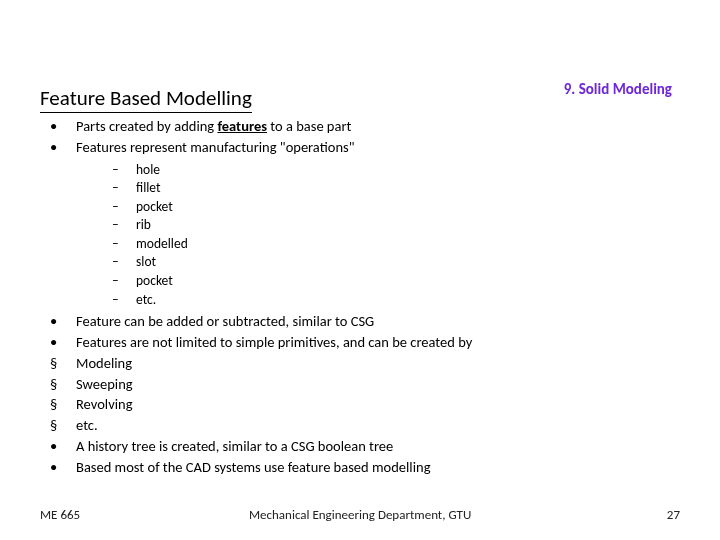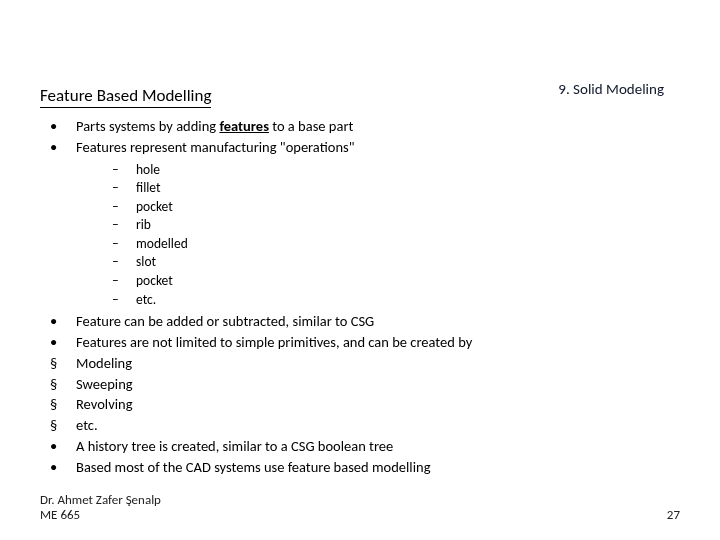--- a/index.html
+++ b/index.html
@@ -9,34 +9,34 @@
     background: #ffffff;
     font-family: Calibri, Arial, sans-serif;
     color: #000;
     position: relative;
     overflow: hidden;
   }
   .slide-title {
     position: absolute;
     top: 85px;
     left: 40px;
-    font-size: 17px;
+    font-size: 21px;
     font-weight: 400;
     color: #000;
     border-bottom: 1px solid #000;
     padding-bottom: 1px;
     text-align: center;
   }
   .chapter-label {
     position: absolute;
     top: 80px;
-    right: 56px;
+    right: 48px;
     font-size: 15px;
-    font-weight: normal;
-    color: #0f172a;
+    font-weight: bold;
+    color: #6d28d9;
   }
   .content {
     position: absolute;
     top: 115px;
     left: 48px;
     right: 48px;
     font-size: 14.5px;
     line-height: 1.3;
   }
   .l1 {
@@ -86,21 +86,21 @@
 <body>
 
 <div class="chapter-label">9. Solid Modeling</div>
 <div class="slide-title">Feature Based Modelling</div>
 
 <div class="content">
 
   <div class="l1">
     <span class="bullet">•</span>
     <span class="txt">
-      <span>Parts systems by adding </span><span class="b u">features</span><span> to a base part</span>
+      <span>Parts created by adding </span><span class="b u">features</span><span> to a base part</span>
     </span>
   </div>
 
   <div class="l1">
     <span class="bullet">•</span>
     <span class="txt">Features represent manufacturing "operations"</span>
   </div>
 
   <div class="l2-block">
     <div class="l2">
@@ -167,17 +167,17 @@
     </div>
   <div class="l1">
       <span class="bullet">•</span>
       <span class="txt">Based most of the CAD systems use feature based modelling</span>
     </div>
 
 </div>
 
 <div class="footer">
   <div class="footer-left">
-    <div>Dr. Ahmet Zafer Şenalp</div>
     <div>ME 665</div>
   </div>
+  <div class="footer-center">Mechanical Engineering Department, GTU</div>
   <div class="footer-right">27</div>
 </div>
 
 </body></html>

